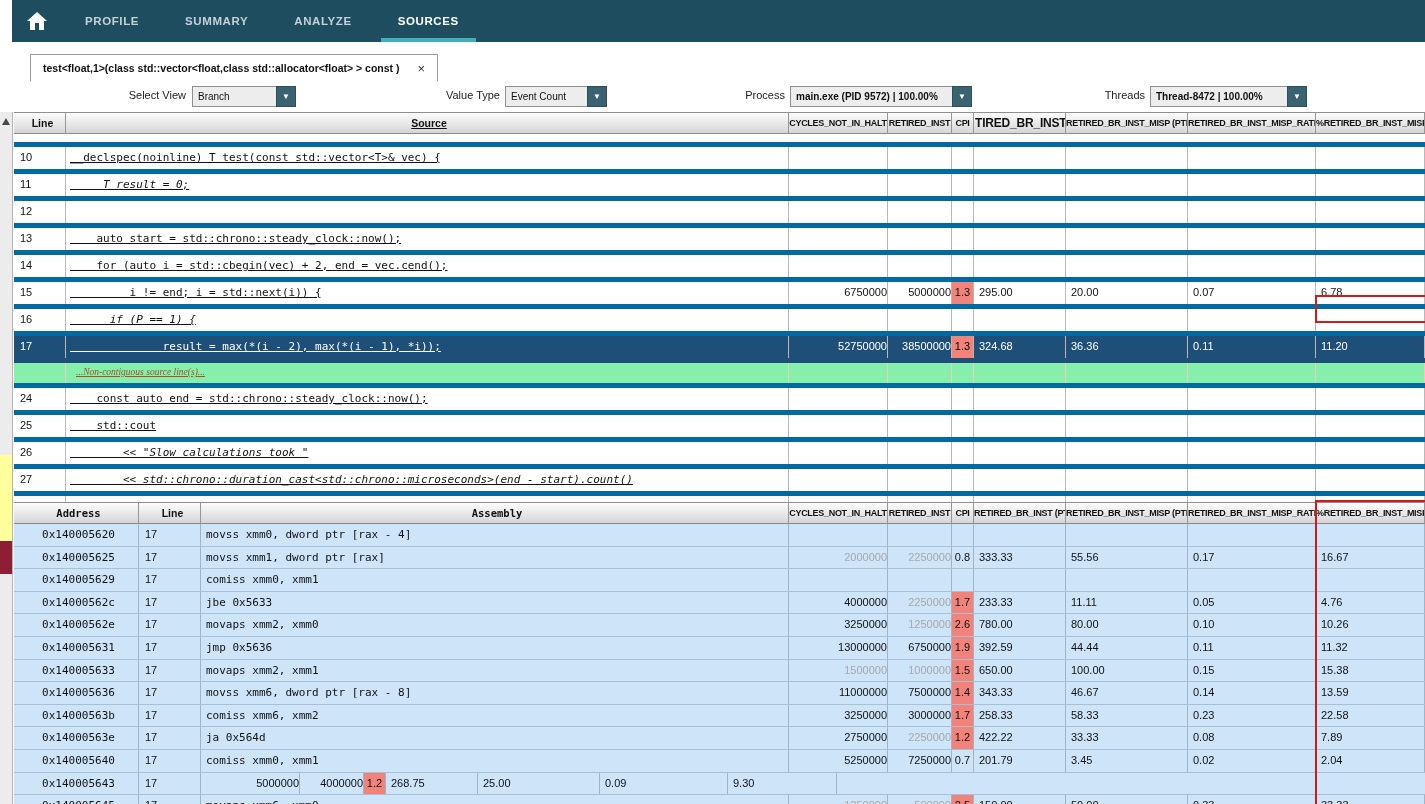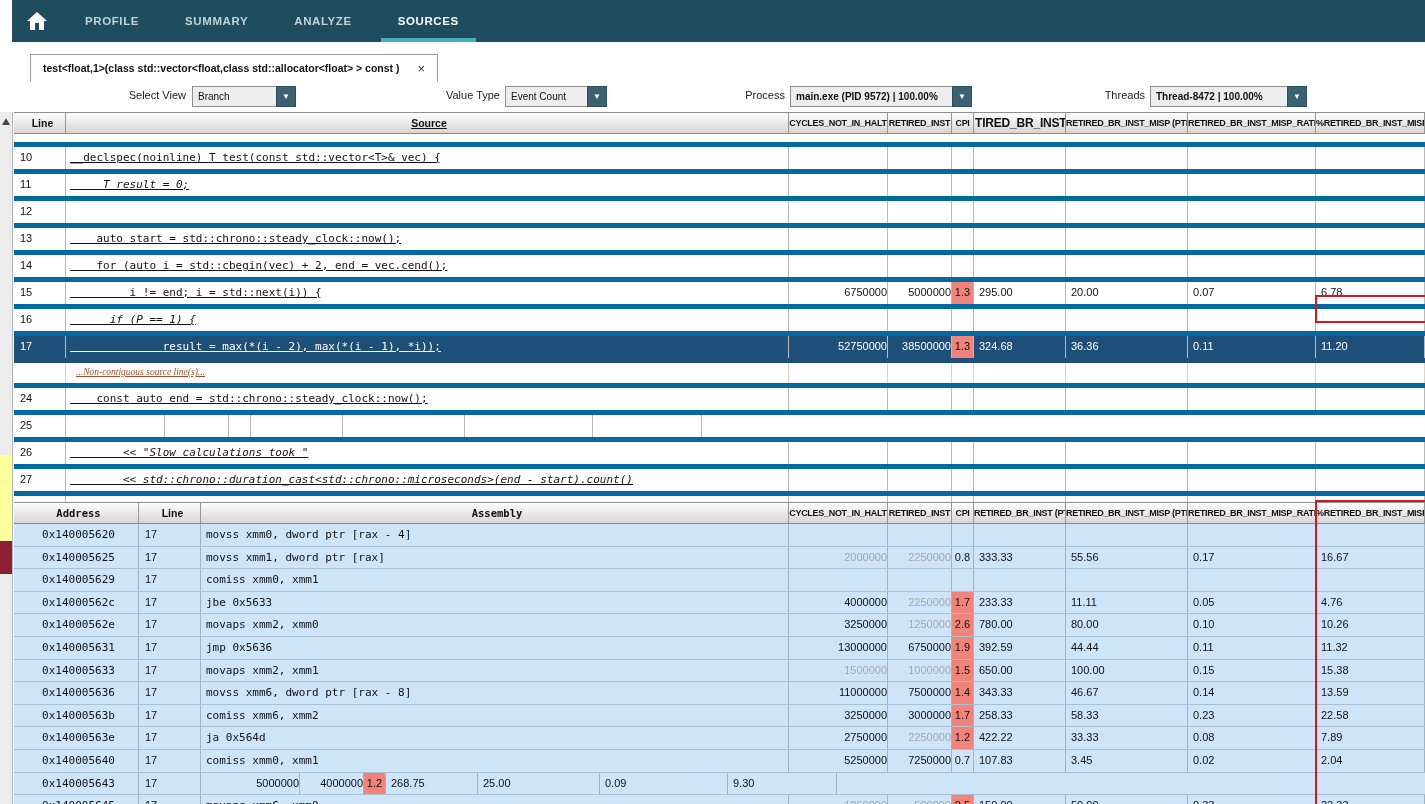--- a/index.html
+++ b/index.html
@@ -72,21 +72,21 @@
   .hot{background:#f2837b;}
   .dim{color:#a8a8a8;}
   .italic .code{font-style:italic;}
 
   .row.selected{background:#1d4f78;border-bottom-color:#1d4f78;}
   .row.selected .cell{color:#fff;}
   .row.selected .cpi.hot{color:#000;}
 
   .row.sliver{height:8px;}
   .row.noncontig{height:20px;line-height:18px;background:#fcead9;}
-  .row.noncontig .cell{border-right-color:#e6d2bc;background:#ffffff;}
+  .row.noncontig .cell{border-right-color:#e6d2bc;background:#86efac;}
   .nc-text{font-family:"Liberation Serif",serif;font-style:italic;font-size:9.5px;color:#a5502a;padding-left:10px;}
 
   .src-table{position:absolute;top:0;left:0;width:1411px;}
   .asm-table{position:absolute;top:390px;left:0;width:1411px;}
   .asm-table .row{background:#cde4f9;height:21.6px;border-bottom:1px solid #a9bfd4;}
   .asm-table .cell{border-right-color:#9fb4c6;}
 
   
   .hl-box{position:absolute;border:2px solid #cf1b1b;pointer-events:none;z-index:6;background:transparent;}
   #hl-cell{left:1315px;top:295px;width:110px;height:24px;}
@@ -268,20 +268,21 @@
           <div class="cell c-cyc num"></div>
           <div class="cell c-ret num"></div>
           <div class="cell c-cpi cpi"></div>
           <div class="cell c-bri lnum"></div>
           <div class="cell c-brm lnum"></div>
           <div class="cell c-rat lnum"></div>
           <div class="cell c-pct lnum"></div>
         </div>
         <div class="row">
           <div class="cell c-line">25</div>
+          <div class="cell c-src code">    std::cout</div>
           <div class="cell c-cyc num"></div>
           <div class="cell c-ret num"></div>
           <div class="cell c-cpi cpi"></div>
           <div class="cell c-bri lnum"></div>
           <div class="cell c-brm lnum"></div>
           <div class="cell c-rat lnum"></div>
           <div class="cell c-pct lnum"></div>
         </div>
         <div class="row italic">
           <div class="cell c-line">26</div>
@@ -474,21 +475,21 @@
           <div class="cell c-rat lnum">0.08</div>
           <div class="cell c-pct lnum">7.89</div>
         </div>
         <div class="row">
           <div class="cell a-addr">0x140005640</div>
           <div class="cell a-line">17</div>
           <div class="cell a-asm">comiss xmm0, xmm1</div>
           <div class="cell c-cyc num">5250000</div>
           <div class="cell c-ret num">7250000</div>
           <div class="cell c-cpi cpi">0.7</div>
-          <div class="cell c-bri lnum">107.83</div>
+          <div class="cell c-bri lnum">201.79</div>
           <div class="cell c-brm lnum">3.45</div>
           <div class="cell c-rat lnum">0.02</div>
           <div class="cell c-pct lnum">2.04</div>
         </div>
         <div class="row">
           <div class="cell a-addr">0x140005643</div>
           <div class="cell a-line">17</div>
           <div class="cell c-cyc num">5000000</div>
           <div class="cell c-ret num">4000000</div>
           <div class="cell c-cpi cpi hot">1.2</div>

